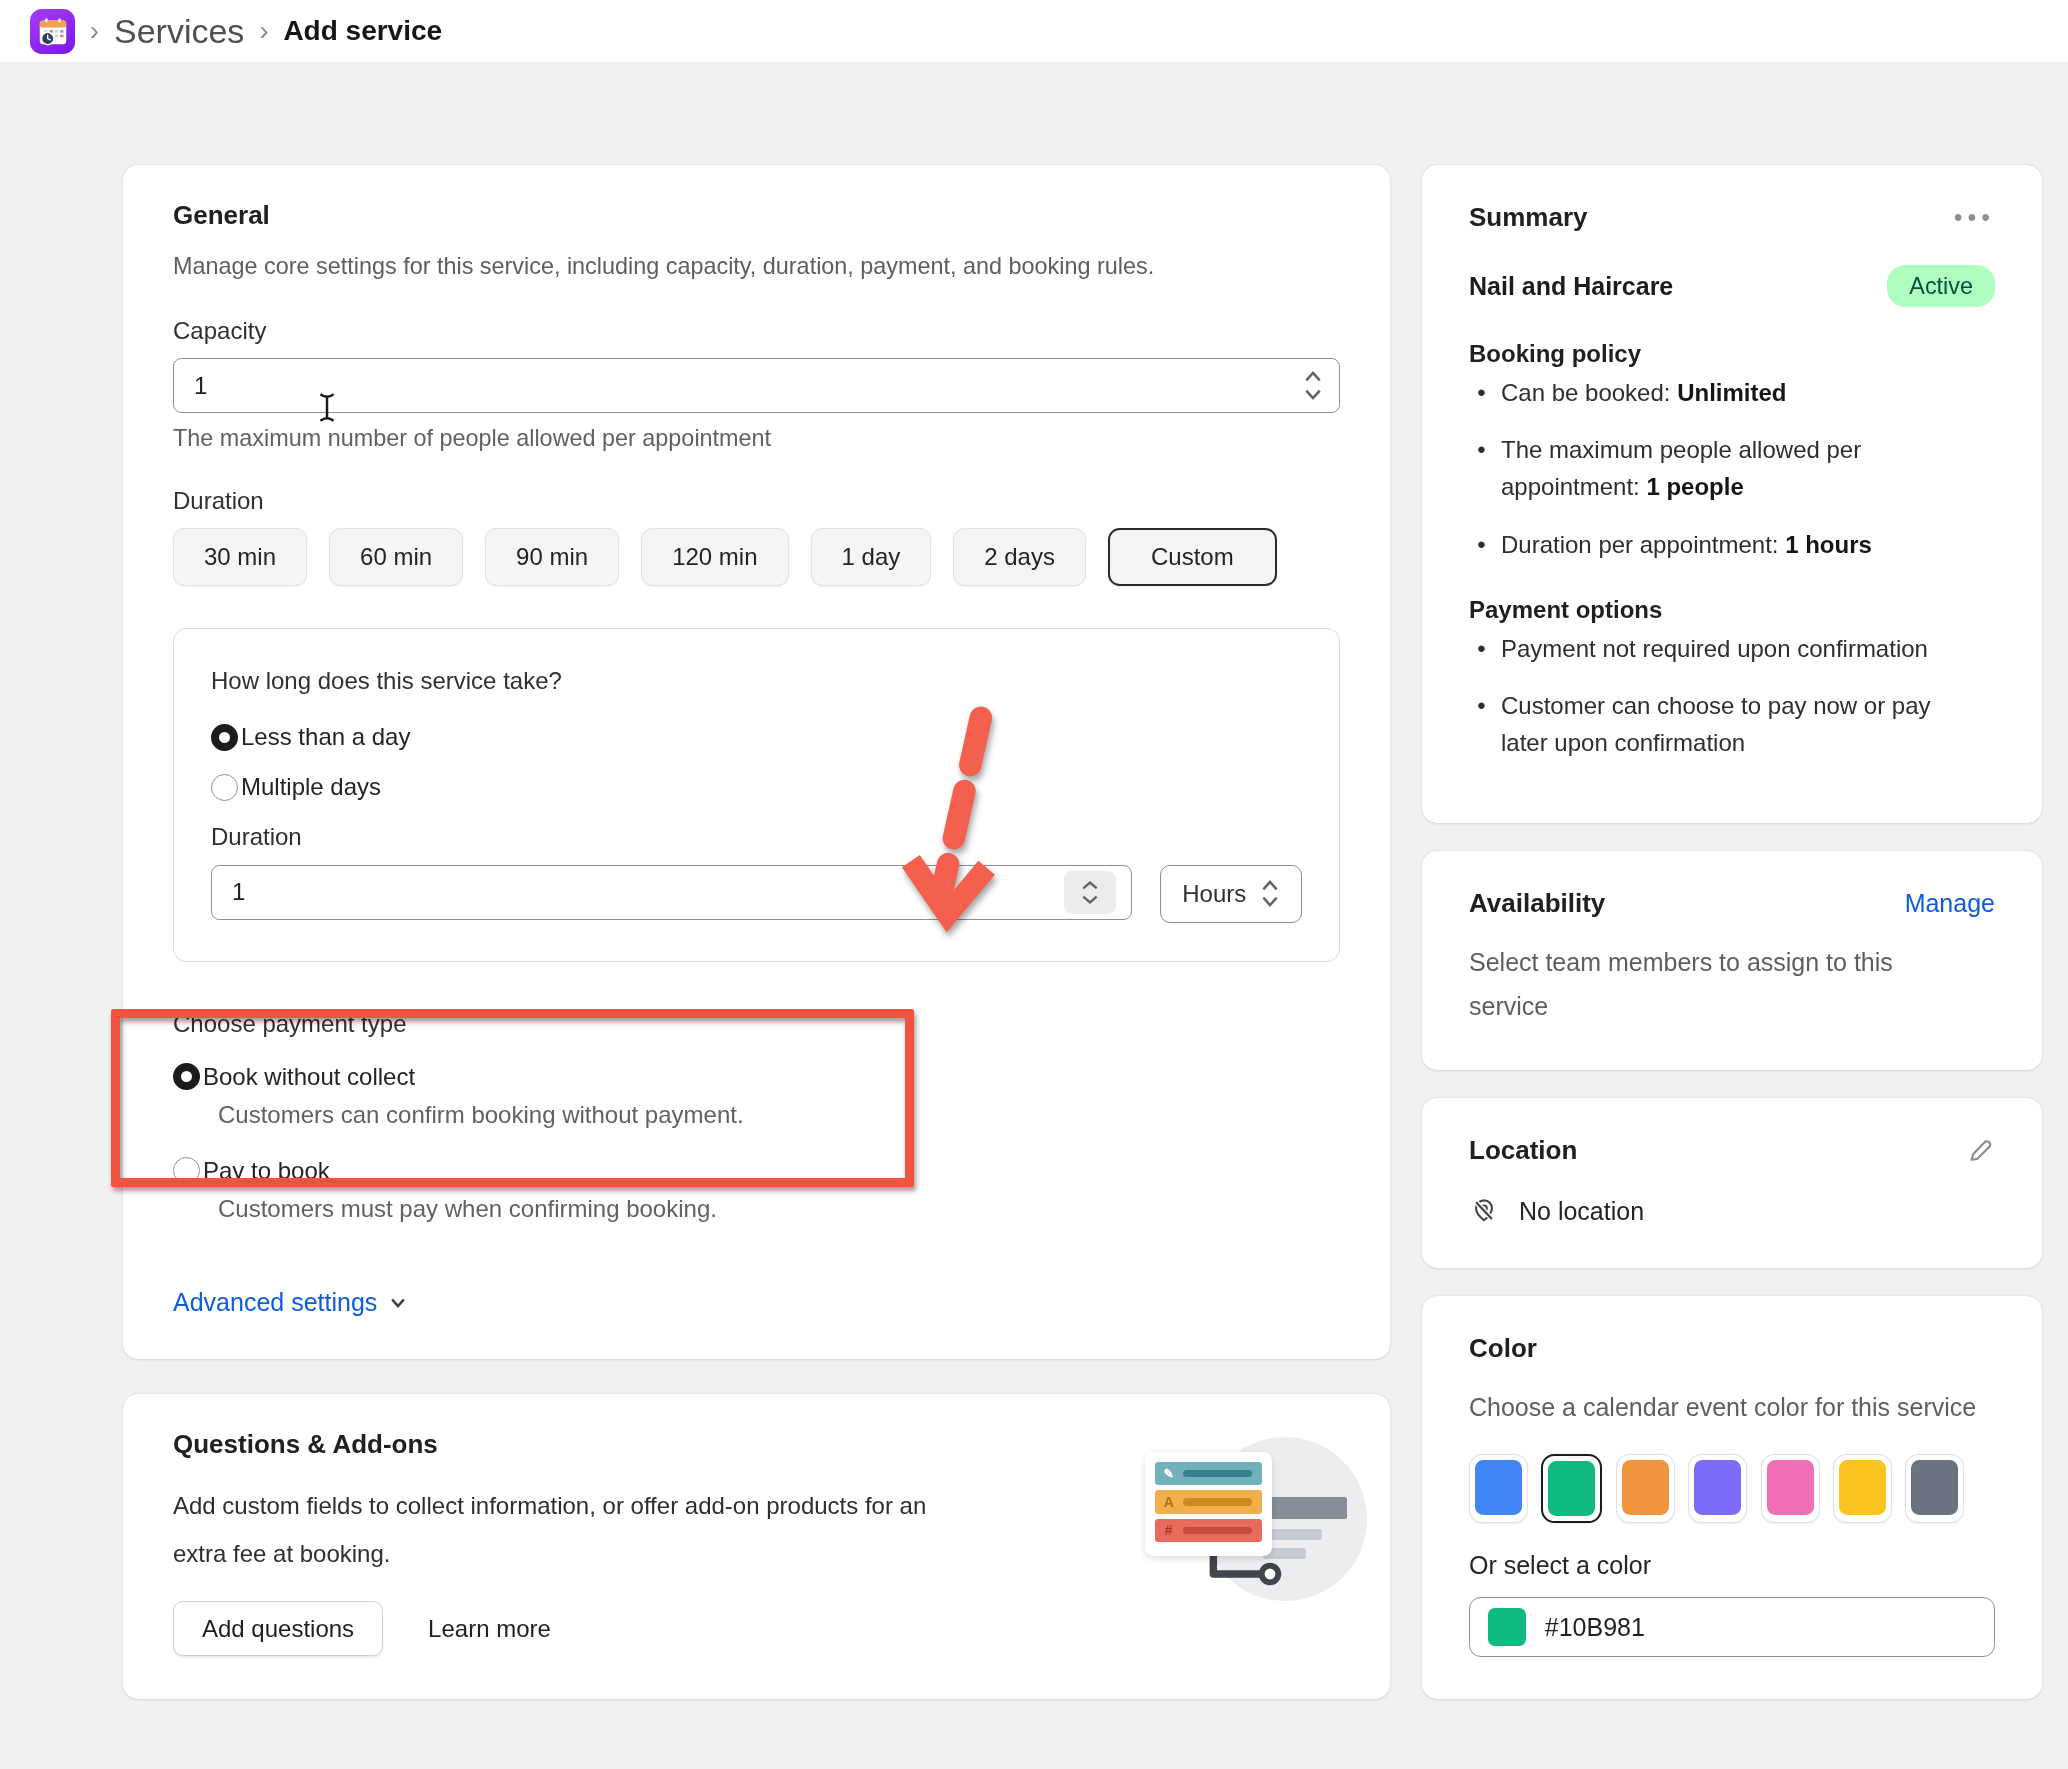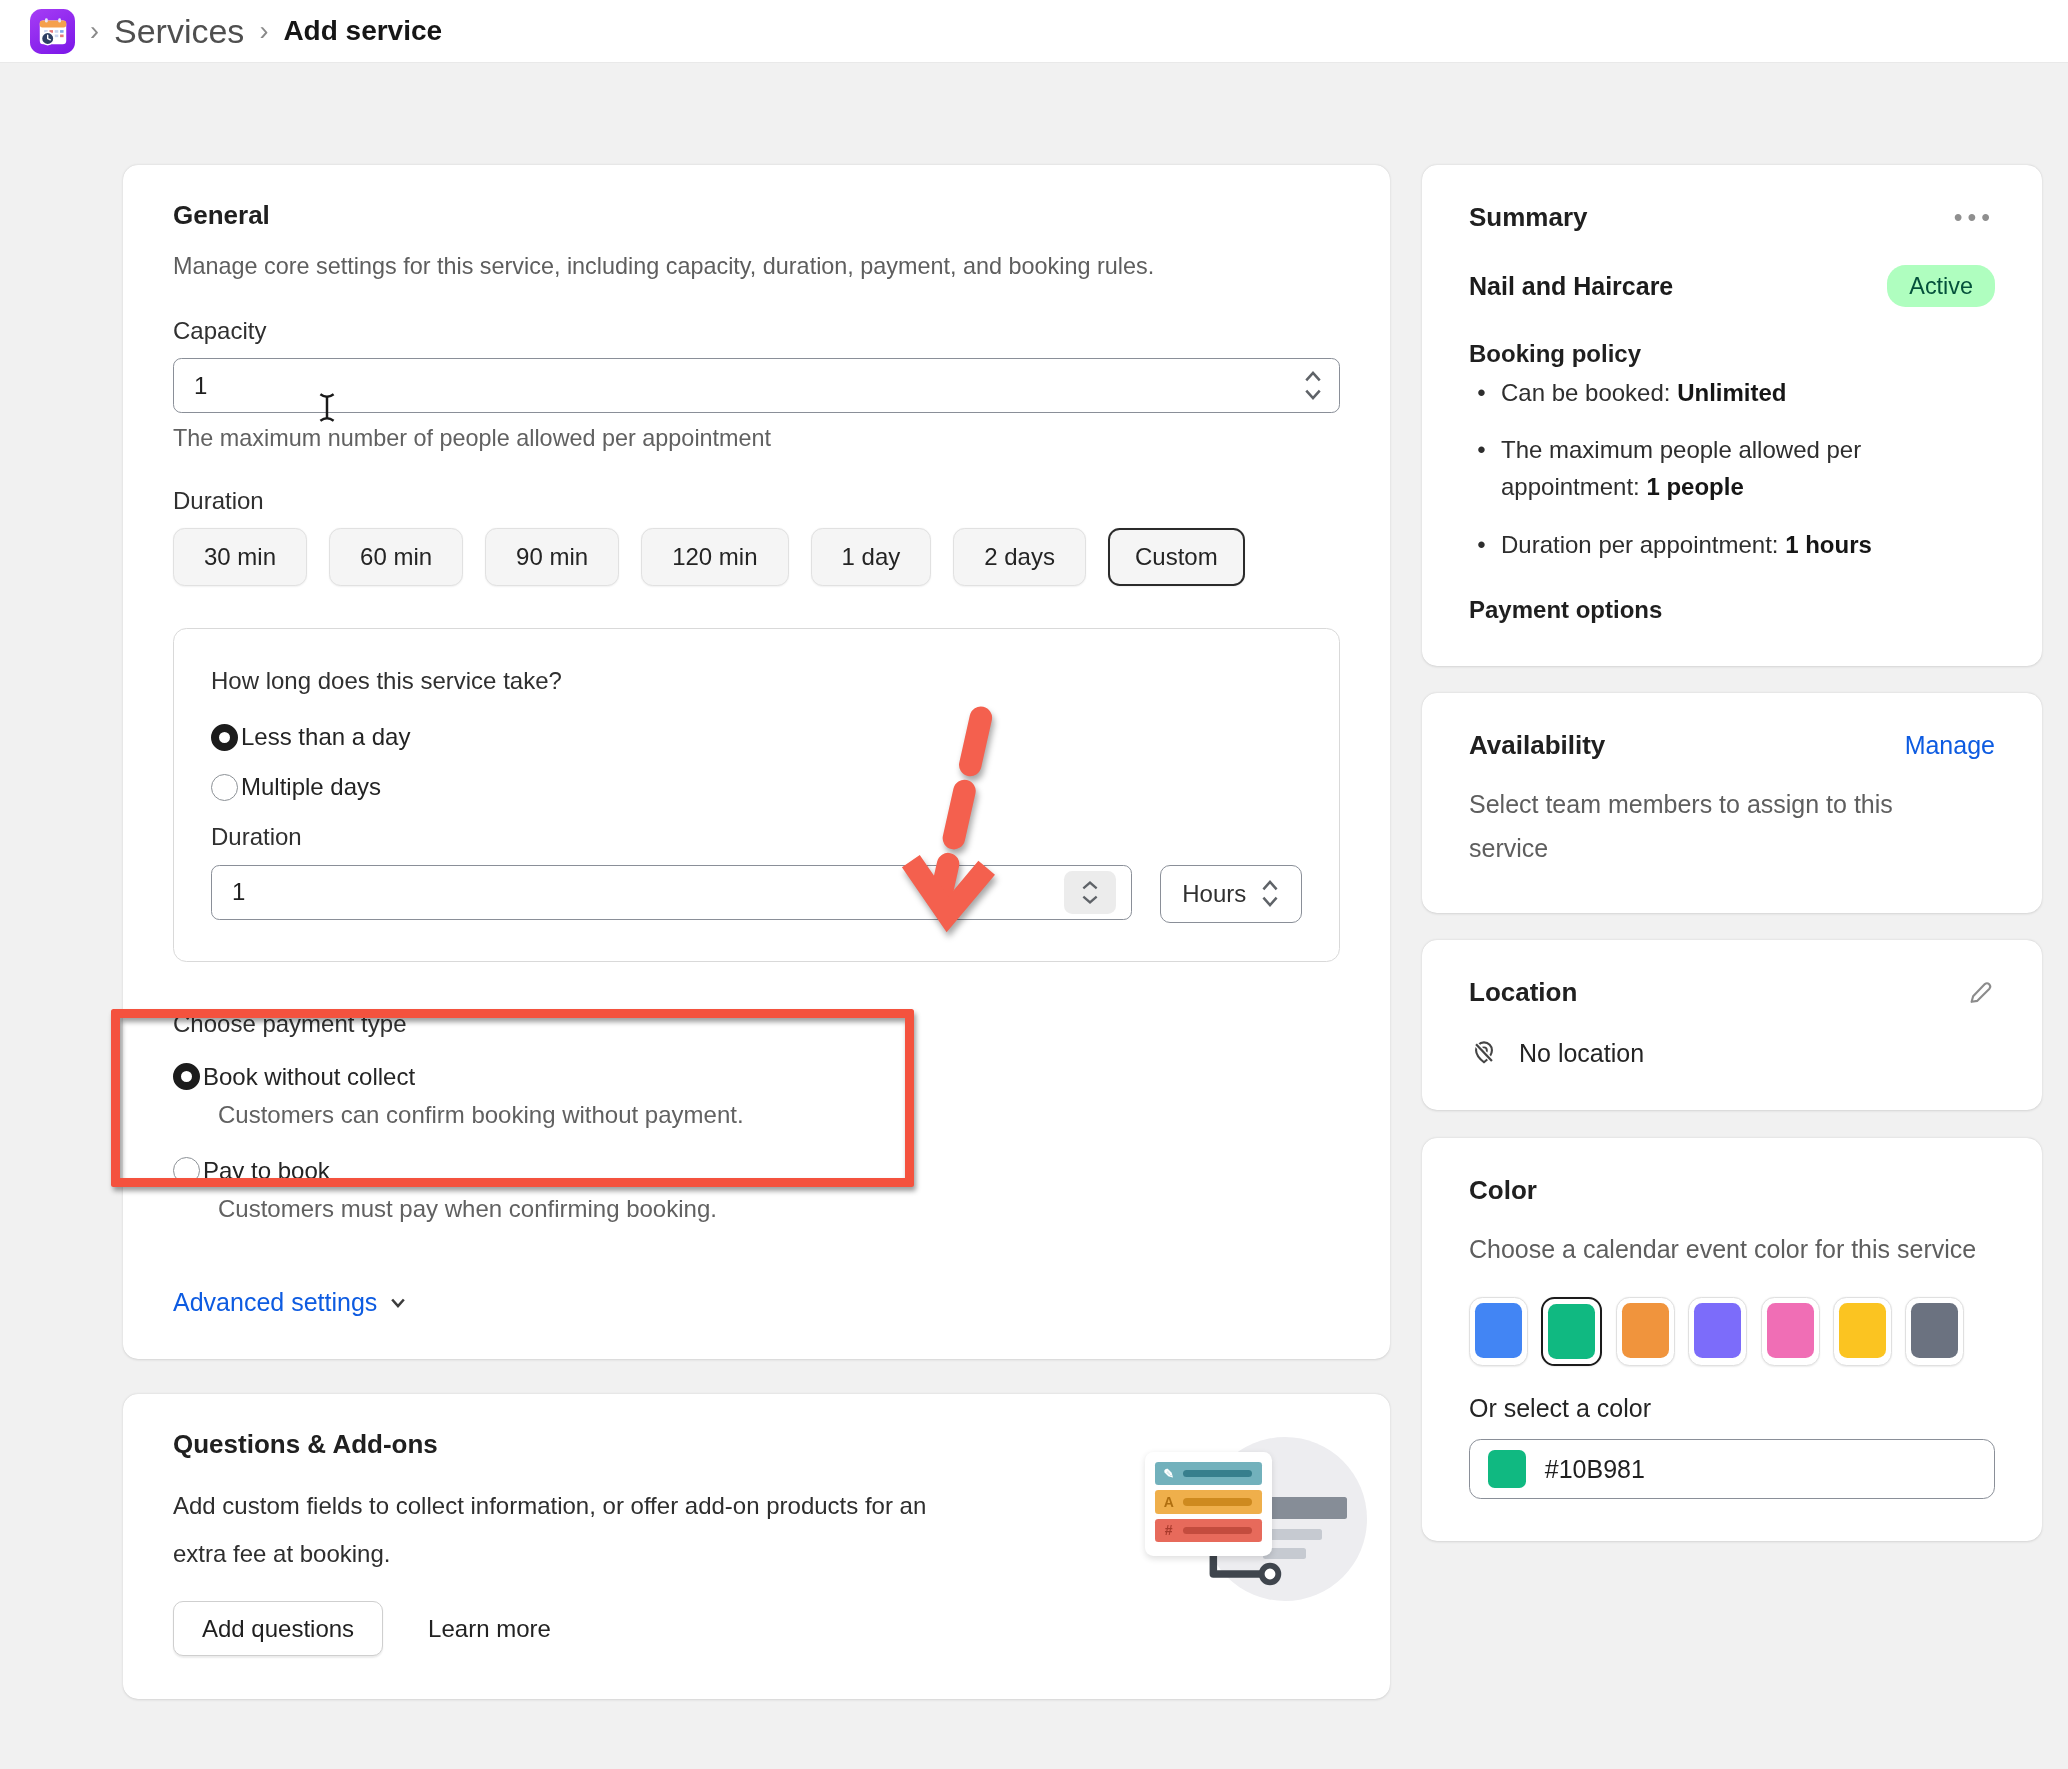--- a/index.html
+++ b/index.html
@@ -35,21 +35,21 @@
   .gen-desc{ font-size:23.4px; color:#5e5e5e; margin-bottom:37px; }
   .field-label{ font-size:24px; margin-bottom:13.4px; }
   .text-input{ height:55px; border:1.4px solid #8a8f98; border-radius:8.3px; background:#fff;
                display:flex; align-items:center; justify-content:space-between;
                padding:0 15px 0 20px; font-size:24px; color:#1f1f1f; }
   .help-text{ font-size:23.4px; color:#616161; margin:11.7px 0 35px; }
   .chips{ display:flex; gap:22px; margin-bottom:42px; }
   .chip{ height:58px; padding:0 30px; display:flex; align-items:center; font-size:24px;
          color:#242424; background:#f5f5f5; border:1.3px solid #e1e1e1; border-radius:11.7px;
          box-shadow:0 0.8px 1.7px rgba(0,0,0,.06); cursor:default; }
-  .chip.selected{ border:2.1px solid #2b2b2b; padding:0 25px; }
+  .chip.selected{ border:2.1px solid #2b2b2b; padding:0 41px; }
 
   .panel{ border:1.3px solid #d9d9d9; border-radius:13.4px; padding:38px 37px 38px; }
   .panel-q{ font-size:24px; margin-bottom:28px; }
   .radio-row{ display:flex; align-items:center; gap:3px; font-size:24px; color:#242424; }
   #howlong-radios .radio-row{ margin-bottom:22px; }
   .radio{ width:27px; height:27px; border-radius:50%; flex:none; background:#fff; }
   .radio.on{ border:8.3px solid #1c1c1c; }
   .radio.off{ border:1.7px solid #8c9196; }
   .panel .field-label{ margin-top:10px; }
   .dur-row{ display:flex; gap:28px; }
@@ -293,20 +293,24 @@
         <div class="svc-name">Nail and Haircare</div>
         <div class="badge" style="background: rgb(175, 254, 191); color: rgb(4, 81, 59);">Active</div>
       </div>
       <div class="sub-title">Booking policy</div>
       <ul class="blist" id="policy-list">
           <li><span>Can be booked: </span><b>Unlimited</b></li>
           <li><span>The maximum people allowed per appointment: </span><b>1 people</b></li>
           <li><span>Duration per appointment: </span><b>1 hours</b></li>
         </ul>
       <div class="sub-title">Payment options</div>
+      <ul class="blist" id="payment-list">
+          <li>Payment not required upon confirmation</li>
+          <li>Customer can choose to pay now or pay later upon confirmation</li>
+        </ul>
     </div>
 
     <div class="card side">
       <div class="side-head">
         <div class="section-title" style="margin:0">Availability</div>
         <div class="link">Manage</div>
       </div>
       <div class="side-desc">Select team members to assign to this service</div>
     </div>
 

